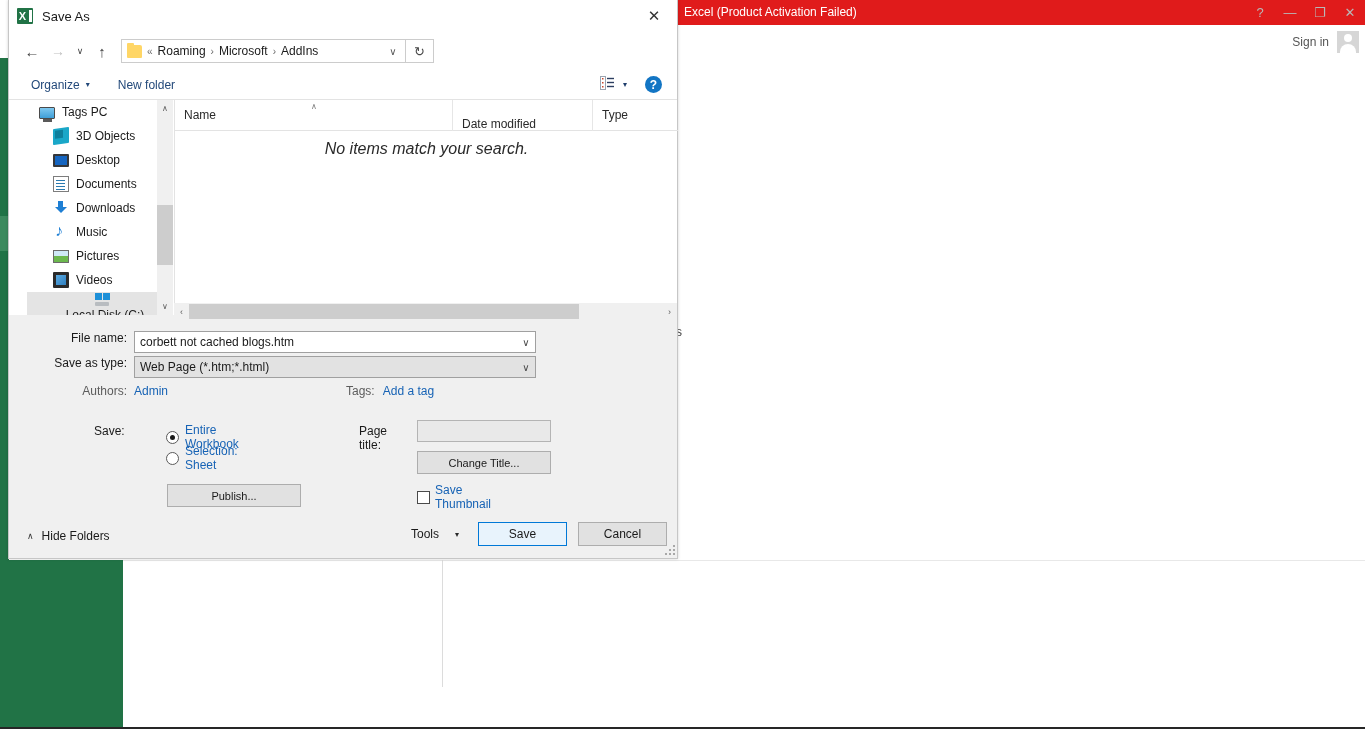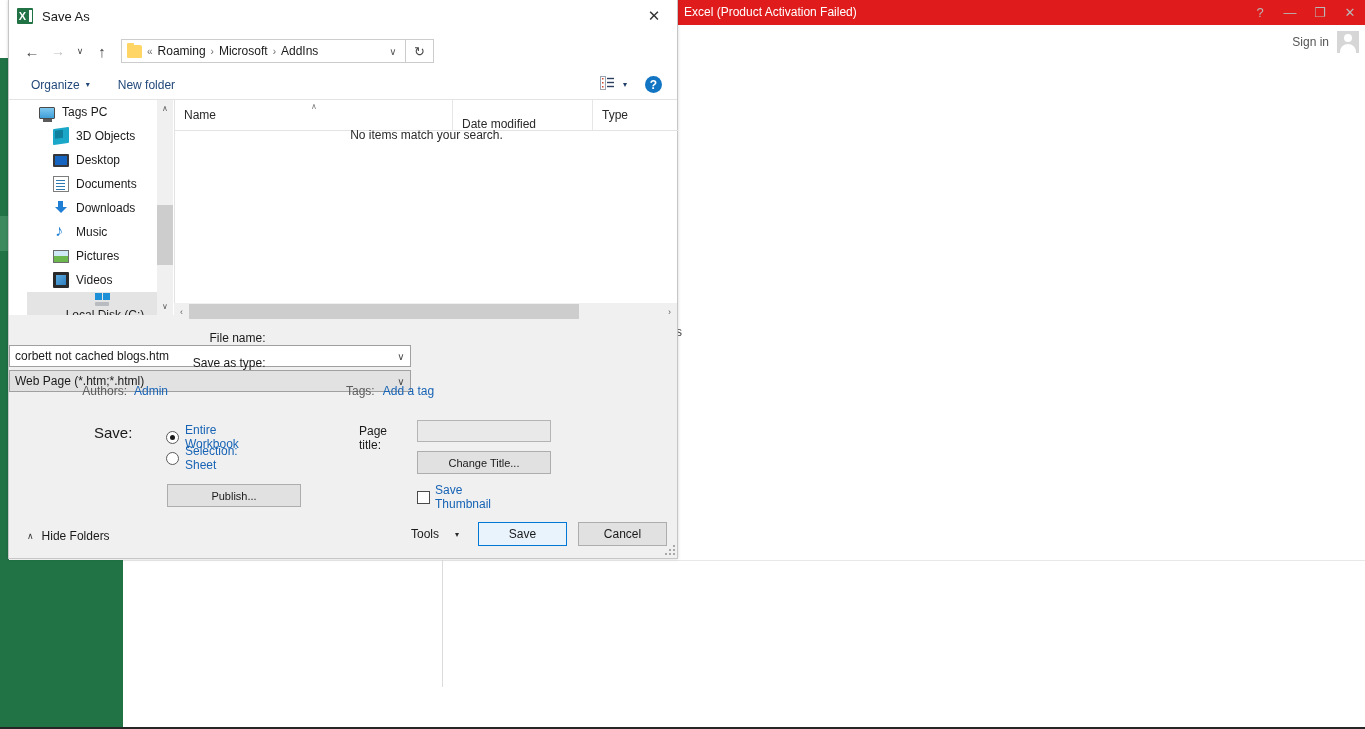--- a/index.html
+++ b/index.html
@@ -313,23 +313,23 @@
     position: relative;
   }
   #col-name { width: 278px; }
   #col-date { width: 140px; align-items: flex-end; }
   #col-type { width: 85px; border-right: none; }
   #sort-caret {
     position: absolute; left: 136px; top: 2px;
     font-size: 8px; color: #7a7a7a;
   }
   #empty-msg {
-    position: absolute; left: 0; top: 28px;
+    position: absolute; left: 0; top: 40px;
     width: 503px; text-align: center;
-    font-size: 12px; color: #2a2a2a;
+    font-size: 16px; color: #2a2a2a; font-style: italic;
   }
   
   #hscroll {
     position: absolute; left: 165px; top: 303px;
     width: 503px; height: 17px;
     background: #f0f0f0;
     display: flex; align-items: center;
   }
   #hs-left, #hs-right {
     width: 15px; height: 17px;
@@ -341,21 +341,21 @@
     width: 390px; height: 15px; background: #cdcdcd;
   }
 
   
   #form-area {
     position: absolute; left: 0; top: 322px;
     width: 668px; height: 193px;
     background: #f0f0f0;
   }
   .field-row {
-    position: absolute; display: flex; align-items: center; flex-direction: column;
+    position: absolute; display: flex; align-items: flex-start;
   }
   #row-filename { left: 0; top: 9px; }
   #row-savetype { left: 0; top: 34px; }
   .field-label {
     width: 125px; text-align: right; padding-right: 7px;
     font-size: 12px; color: #1a1a1a;
   }
   .combo {
     width: 402px; height: 22px;
     border: 1px solid #a0a0a0;
@@ -375,21 +375,21 @@
   }
   #authors-label { width: 125px; text-align: right; padding-right: 7px; color: #5c5c5c; }
   #authors-value { color: #1763b5; }
   #tags-label { margin-left: 178px; color: #5c5c5c; }
   #tags-value { margin-left: 8px; color: #1763b5; }
 
   
   #save-opts { position: absolute; left: 0; top: 98px; }
   #save-label {
     position: absolute; left: 85px; top: 4px;
-    font-size: 15px; color: #1a1a1a;
+    font-size: 12px; color: #1a1a1a;
   }
   .radio-row {
     position: absolute; display: flex; align-items: center;
     font-size: 12px; color: #1763b5;
   }
   #radio-workbook { left: 157px; top: 3px; }
   #radio-selection { left: 157px; top: 24px; }
   .radio {
     width: 13px; height: 13px; border-radius: 50%;
     border: 1px solid #5a5a5a; background: #fff;

